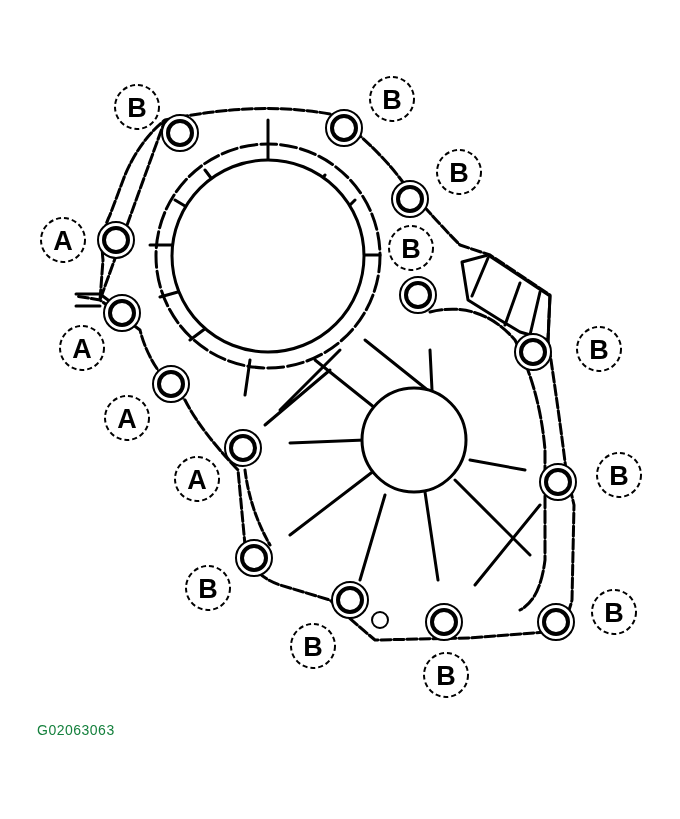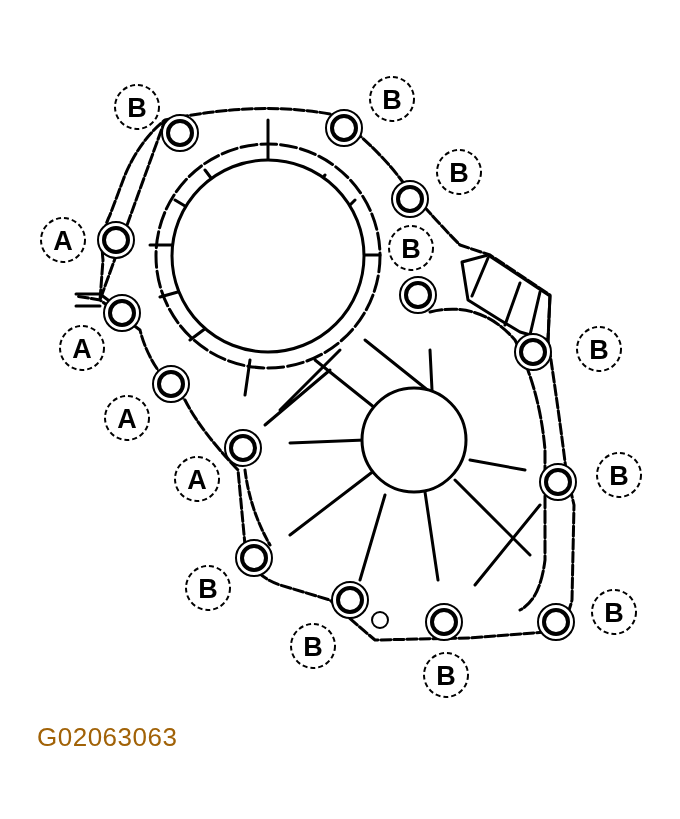--- a/index.html
+++ b/index.html
@@ -1,18 +1,18 @@
 <!DOCTYPE html>
 <html><head>
   <meta charset="utf-8">
   <style>
     html, body { margin: 0; padding: 0; background: #ffffff; }
     body { width: 680px; height: 819px; position: relative; overflow: hidden; font-family: "Liberation Sans", sans-serif; }
     #diagram { position: absolute; left: 0; top: 0; width: 680px; height: 819px; }
-    .caption { position: absolute; left: 37px; top: 722px; font-family: "Liberation Sans", sans-serif; font-size: 26px; color: #a16207; letter-spacing: 0.5px; }
+    .caption { position: absolute; left: 37px; top: 722px; font-family: "Liberation Sans", sans-serif; font-size: 14px; color: #15803d; letter-spacing: 0.5px; }
     .lbl-text { font-family: "Liberation Sans", sans-serif; font-weight: bold; font-size: 27px; fill: #000; }
   </style>
 </head>
 <body>
 
 <svg id="diagram" viewBox="0 0 680 819" xmlns="http://www.w3.org/2000/svg">
   <g fill="none" stroke="#000" stroke-width="3" stroke-linejoin="round" stroke-linecap="round">
 
     <path d="M165 120 Q 260 100 335 115 Q 380 150 405 185 Q 440 225 460 245 L 490 255 L 550 295 L 548 340 Q 560 420 566 470 L 574 505 L 572 600 Q 565 630 545 632 L 470 638 L 375 640 Q 345 615 330 600 L 280 585 Q 250 575 245 545 L 238 470 Q 200 430 185 400 Q 150 370 140 330 L 100 300 L 76 296 M 100 300 L 103 260 Q 100 235 110 215 L 125 175 Q 140 140 165 120 Z" stroke-dasharray="10 3"></path>
 

